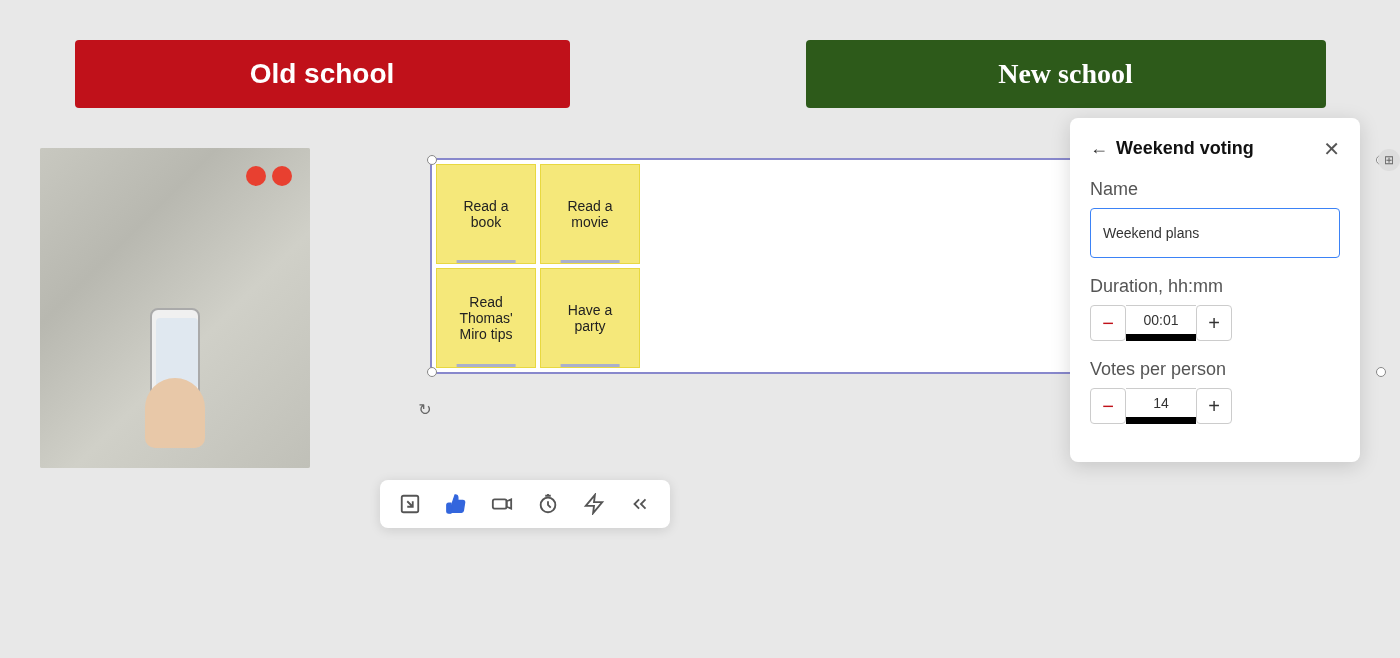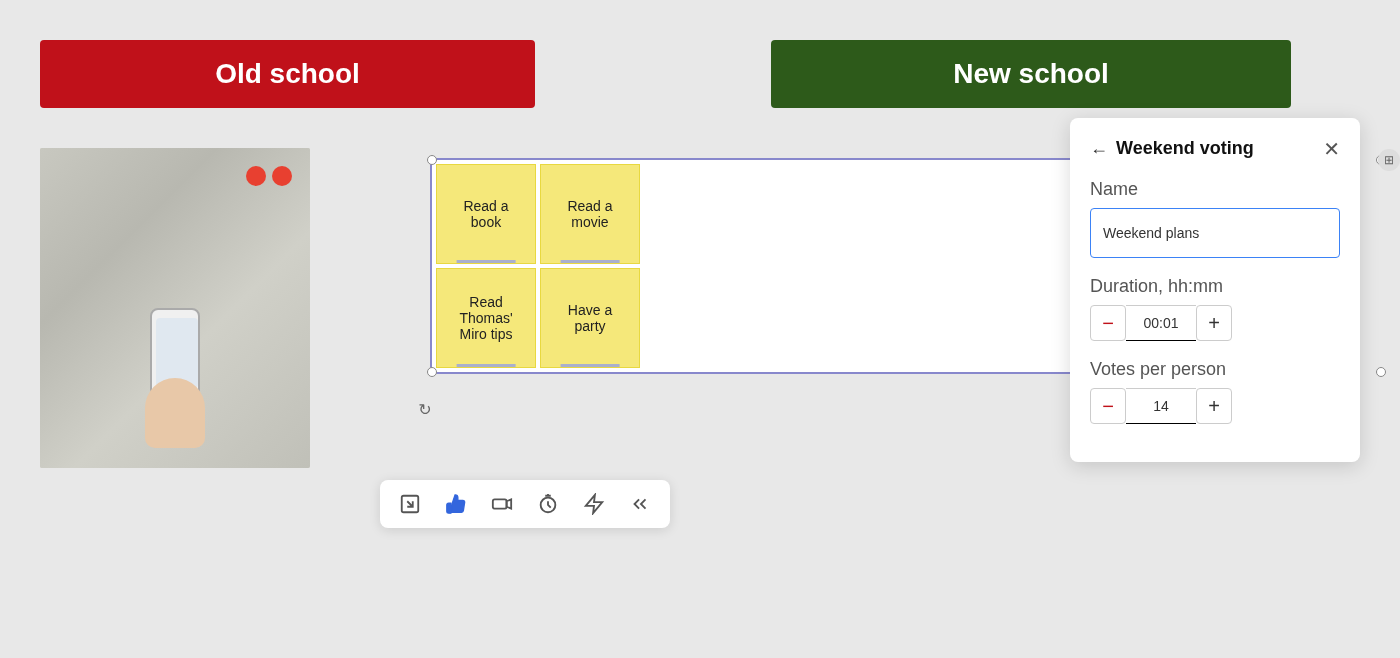--- a/index.html
+++ b/index.html
@@ -10,21 +10,21 @@
       height: 658px;
       overflow: hidden;
       position: relative;
     }
 
     
     .header-area {
       display: flex;
       gap: 16px;
       padding: 40px 40px 0 40px;
-      justify-content: flex-start;
+      justify-content: center;
       align-items: flex-start;
     }
     .banner-old {
       background: #c0111a;
       color: white;
       font-size: 28px;
       font-weight: 700;
       width: 495px;
       height: 68px;
       display: flex;
@@ -37,20 +37,21 @@
       color: white;
       font-size: 28px;
       font-weight: 700;
       width: 520px;
       height: 68px;
       display: flex;
       align-items: center;
       justify-content: center;
       border-radius: 4px;
       margin-left: 220px;
+      font-family: Liberation Serif, serif;
     }
 
     
     .main-content {
       display: flex;
       padding: 40px 40px 0 40px;
       gap: 60px;
       position: relative;
     }
 
@@ -302,21 +303,21 @@
       color: #333;
     }
     .stepper-btn.minus {
       color: #c0111a;
       border-color: #ccc;
     }
     .stepper-value {
       width: 70px;
       height: 36px;
       border-top: 1px solid #ccc;
-      border-bottom: 1px solid #000000;
+      border-bottom: 7px solid #000000;
       border-left: none;
       border-right: none;
       display: flex;
       align-items: center;
       justify-content: center;
       font-size: 14px;
       color: #333;
     }
     .vertical-divider {
       width: 1px;

